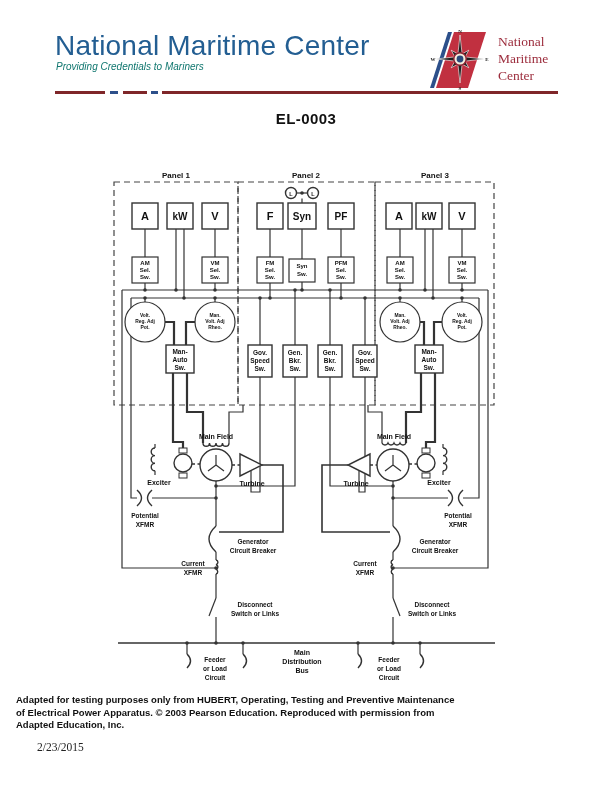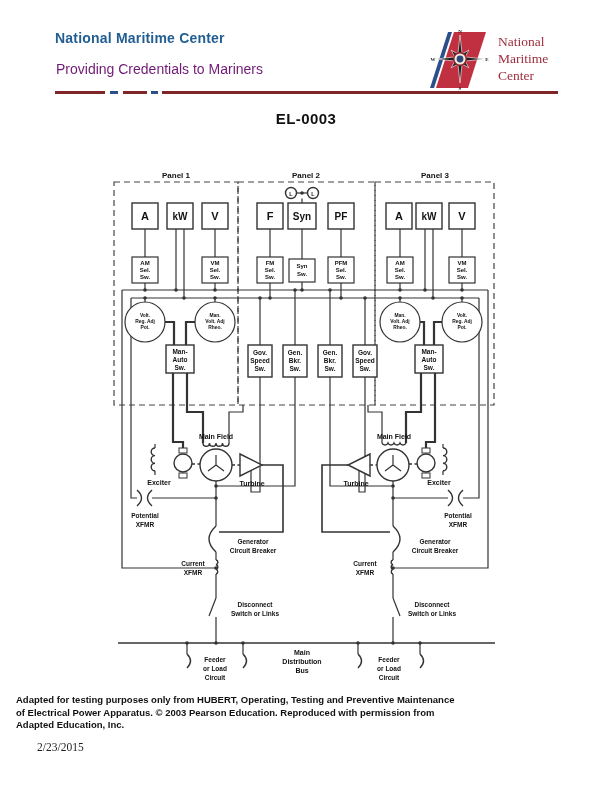--- a/index.html
+++ b/index.html
@@ -1,20 +1,20 @@
 <!DOCTYPE html>
 <html><head>
 <meta charset="utf-8">
 <style>
   html,body{margin:0;padding:0;background:#ffffff;}
   .page{position:relative;width:612px;height:792px;background:#fff;overflow:hidden;
         font-family:"Liberation Sans",sans-serif;}
-  .org-name{position:absolute;left:55px;top:30px;margin:0;font-size:14px;font-weight:bold;
+  .org-name{position:absolute;left:55px;top:30px;margin:0;font-size:28px;font-weight:normal;
         color:#235e92;letter-spacing:.2px;}
-  .tagline{position:absolute;left:56px;top:61px;font-size:14px;color:#701a75;}
+  .tagline{position:absolute;left:56px;top:61px;font-size:10px;color:#0f766e;font-style:italic;}
   .logo{position:absolute;left:428px;top:27px;}
   .rule{position:absolute;left:55px;top:91px;width:503px;height:3.4px;
         background:linear-gradient(to right,
           #7f2629 0%,#7f2629 9.9%,transparent 9.9%,transparent 11%,
           #2c4f8a 11%,#2c4f8a 12.6%,transparent 12.6%,transparent 13.6%,
           #7f2629 13.6%,#7f2629 18.3%,transparent 18.3%,transparent 19.1%,
           #2c4f8a 19.1%,#2c4f8a 20.4%,transparent 20.4%,transparent 21.2%,
           #7f2629 21.2%,#7f2629 100%);}
   .doc-title{position:absolute;left:0;top:110px;width:612px;text-align:center;
         font-size:15px;font-weight:bold;color:#111;letter-spacing:.4px;}

